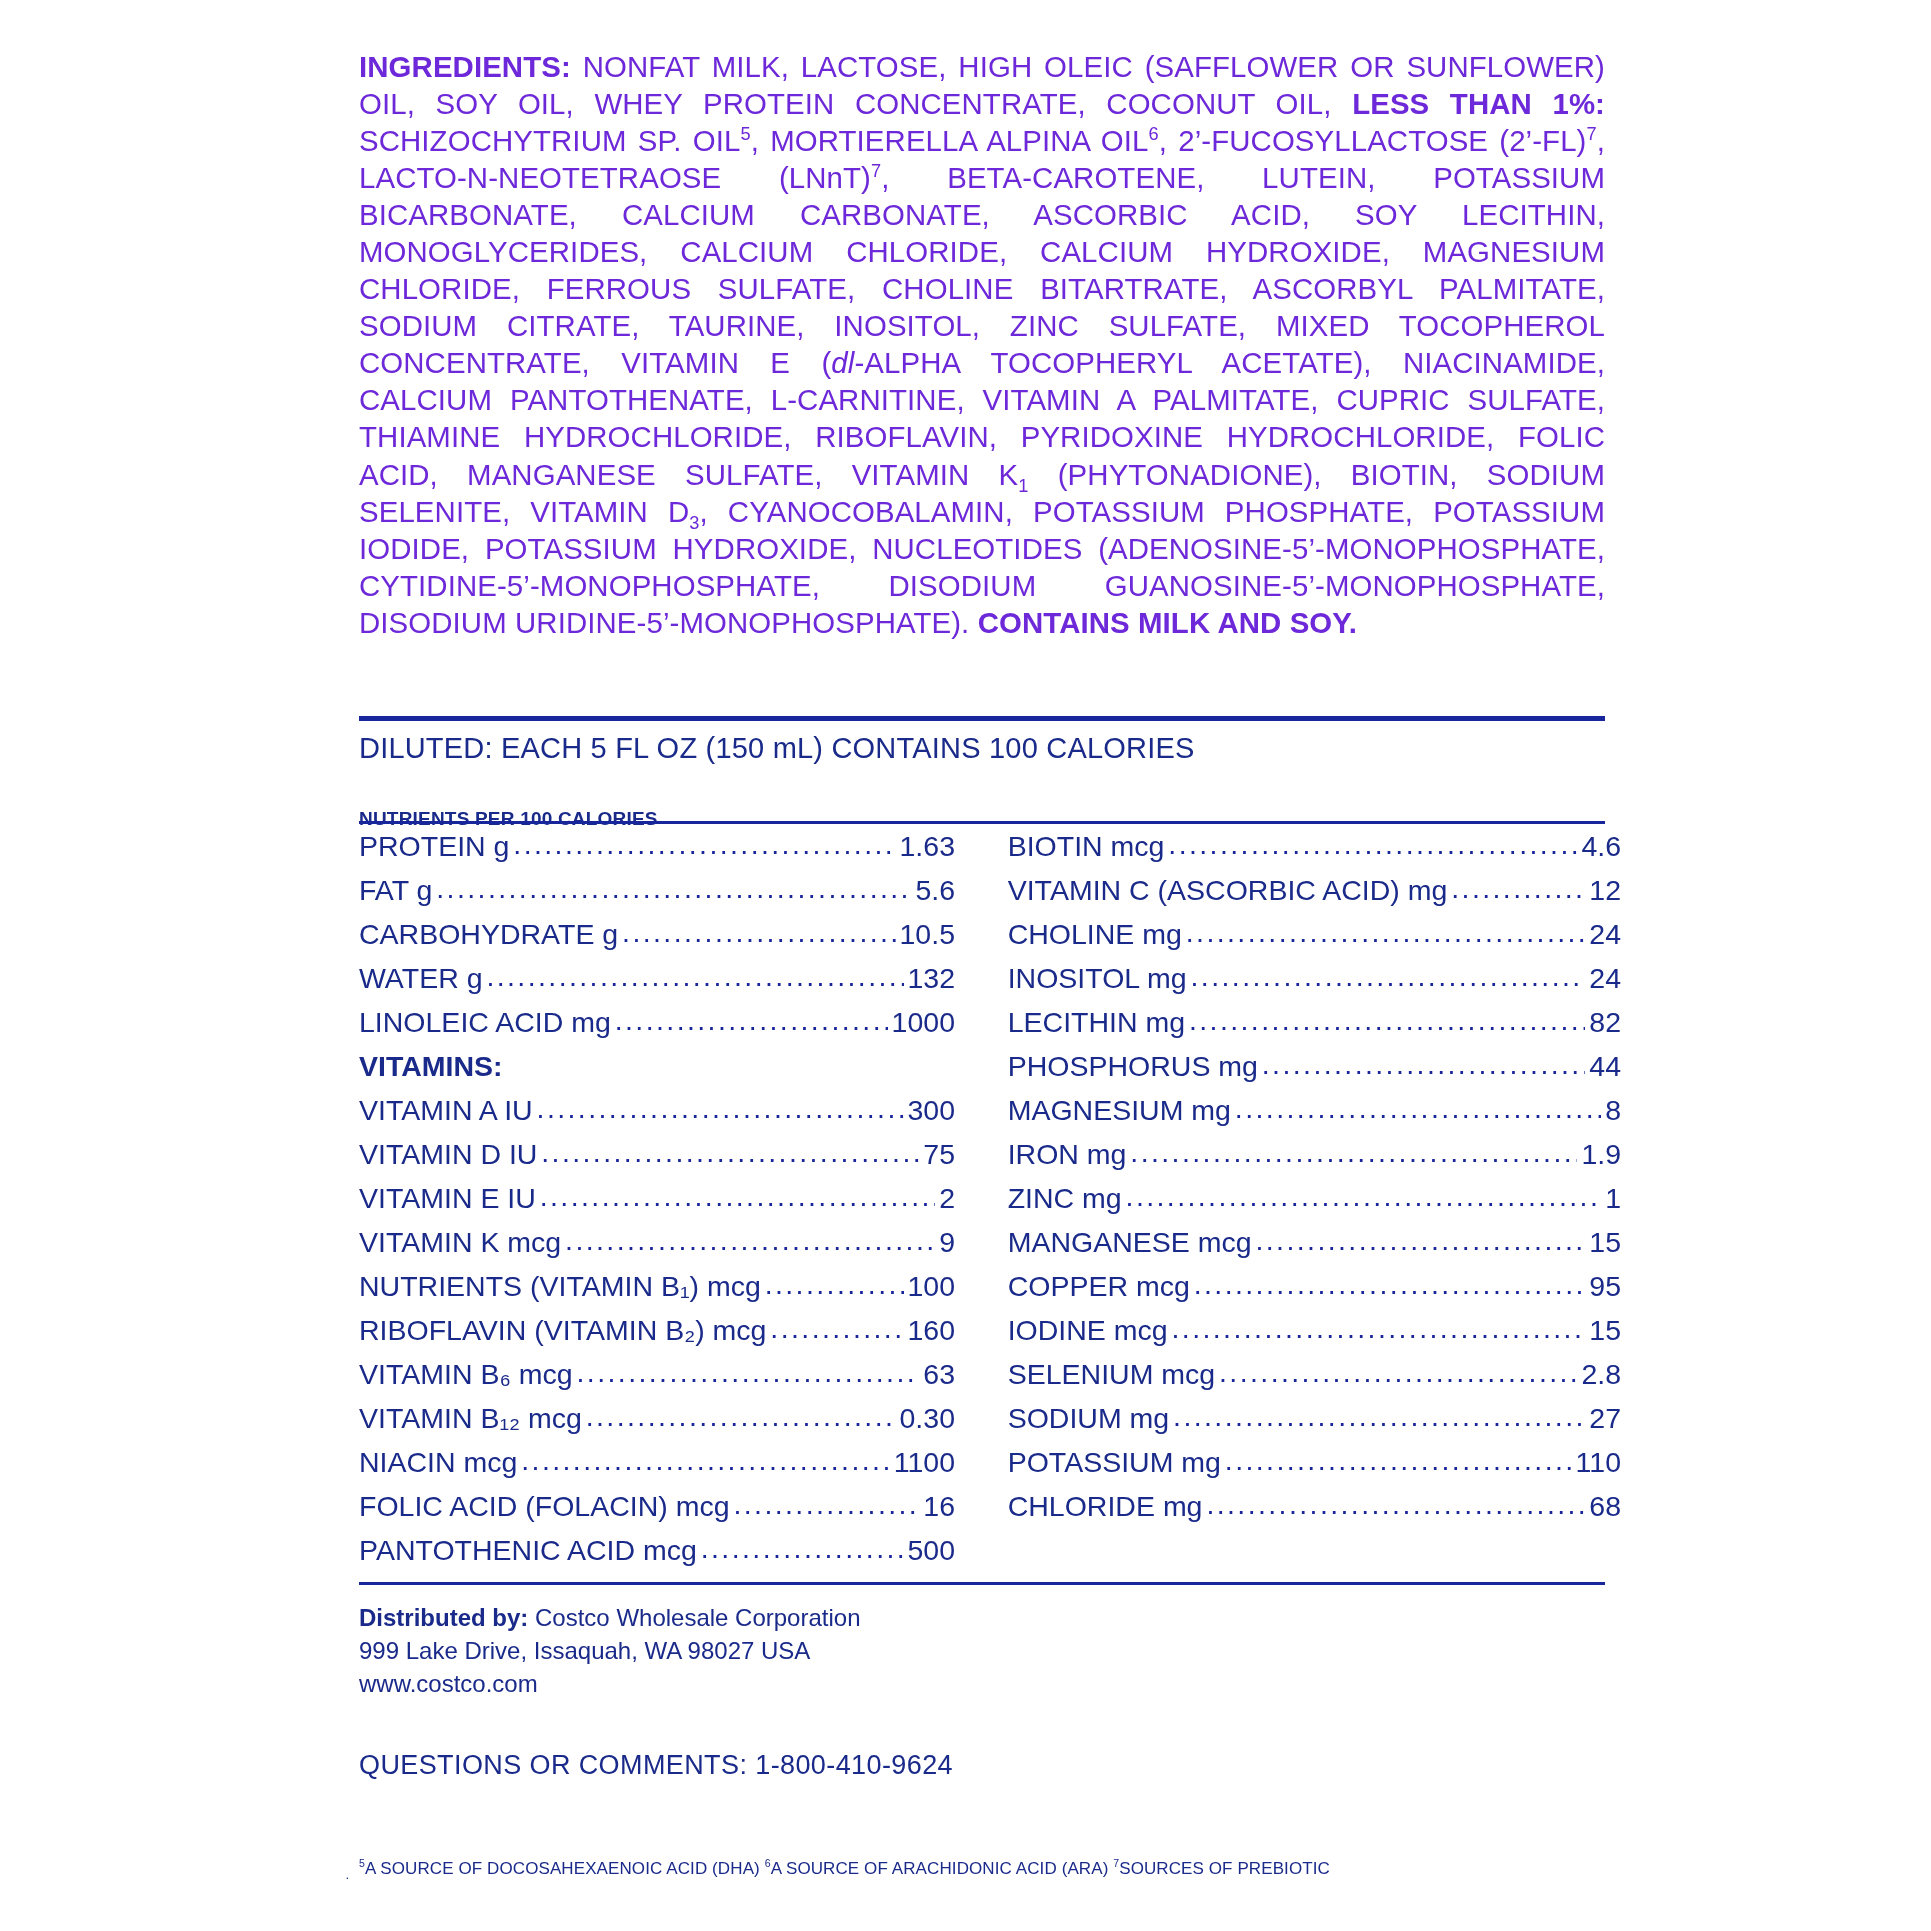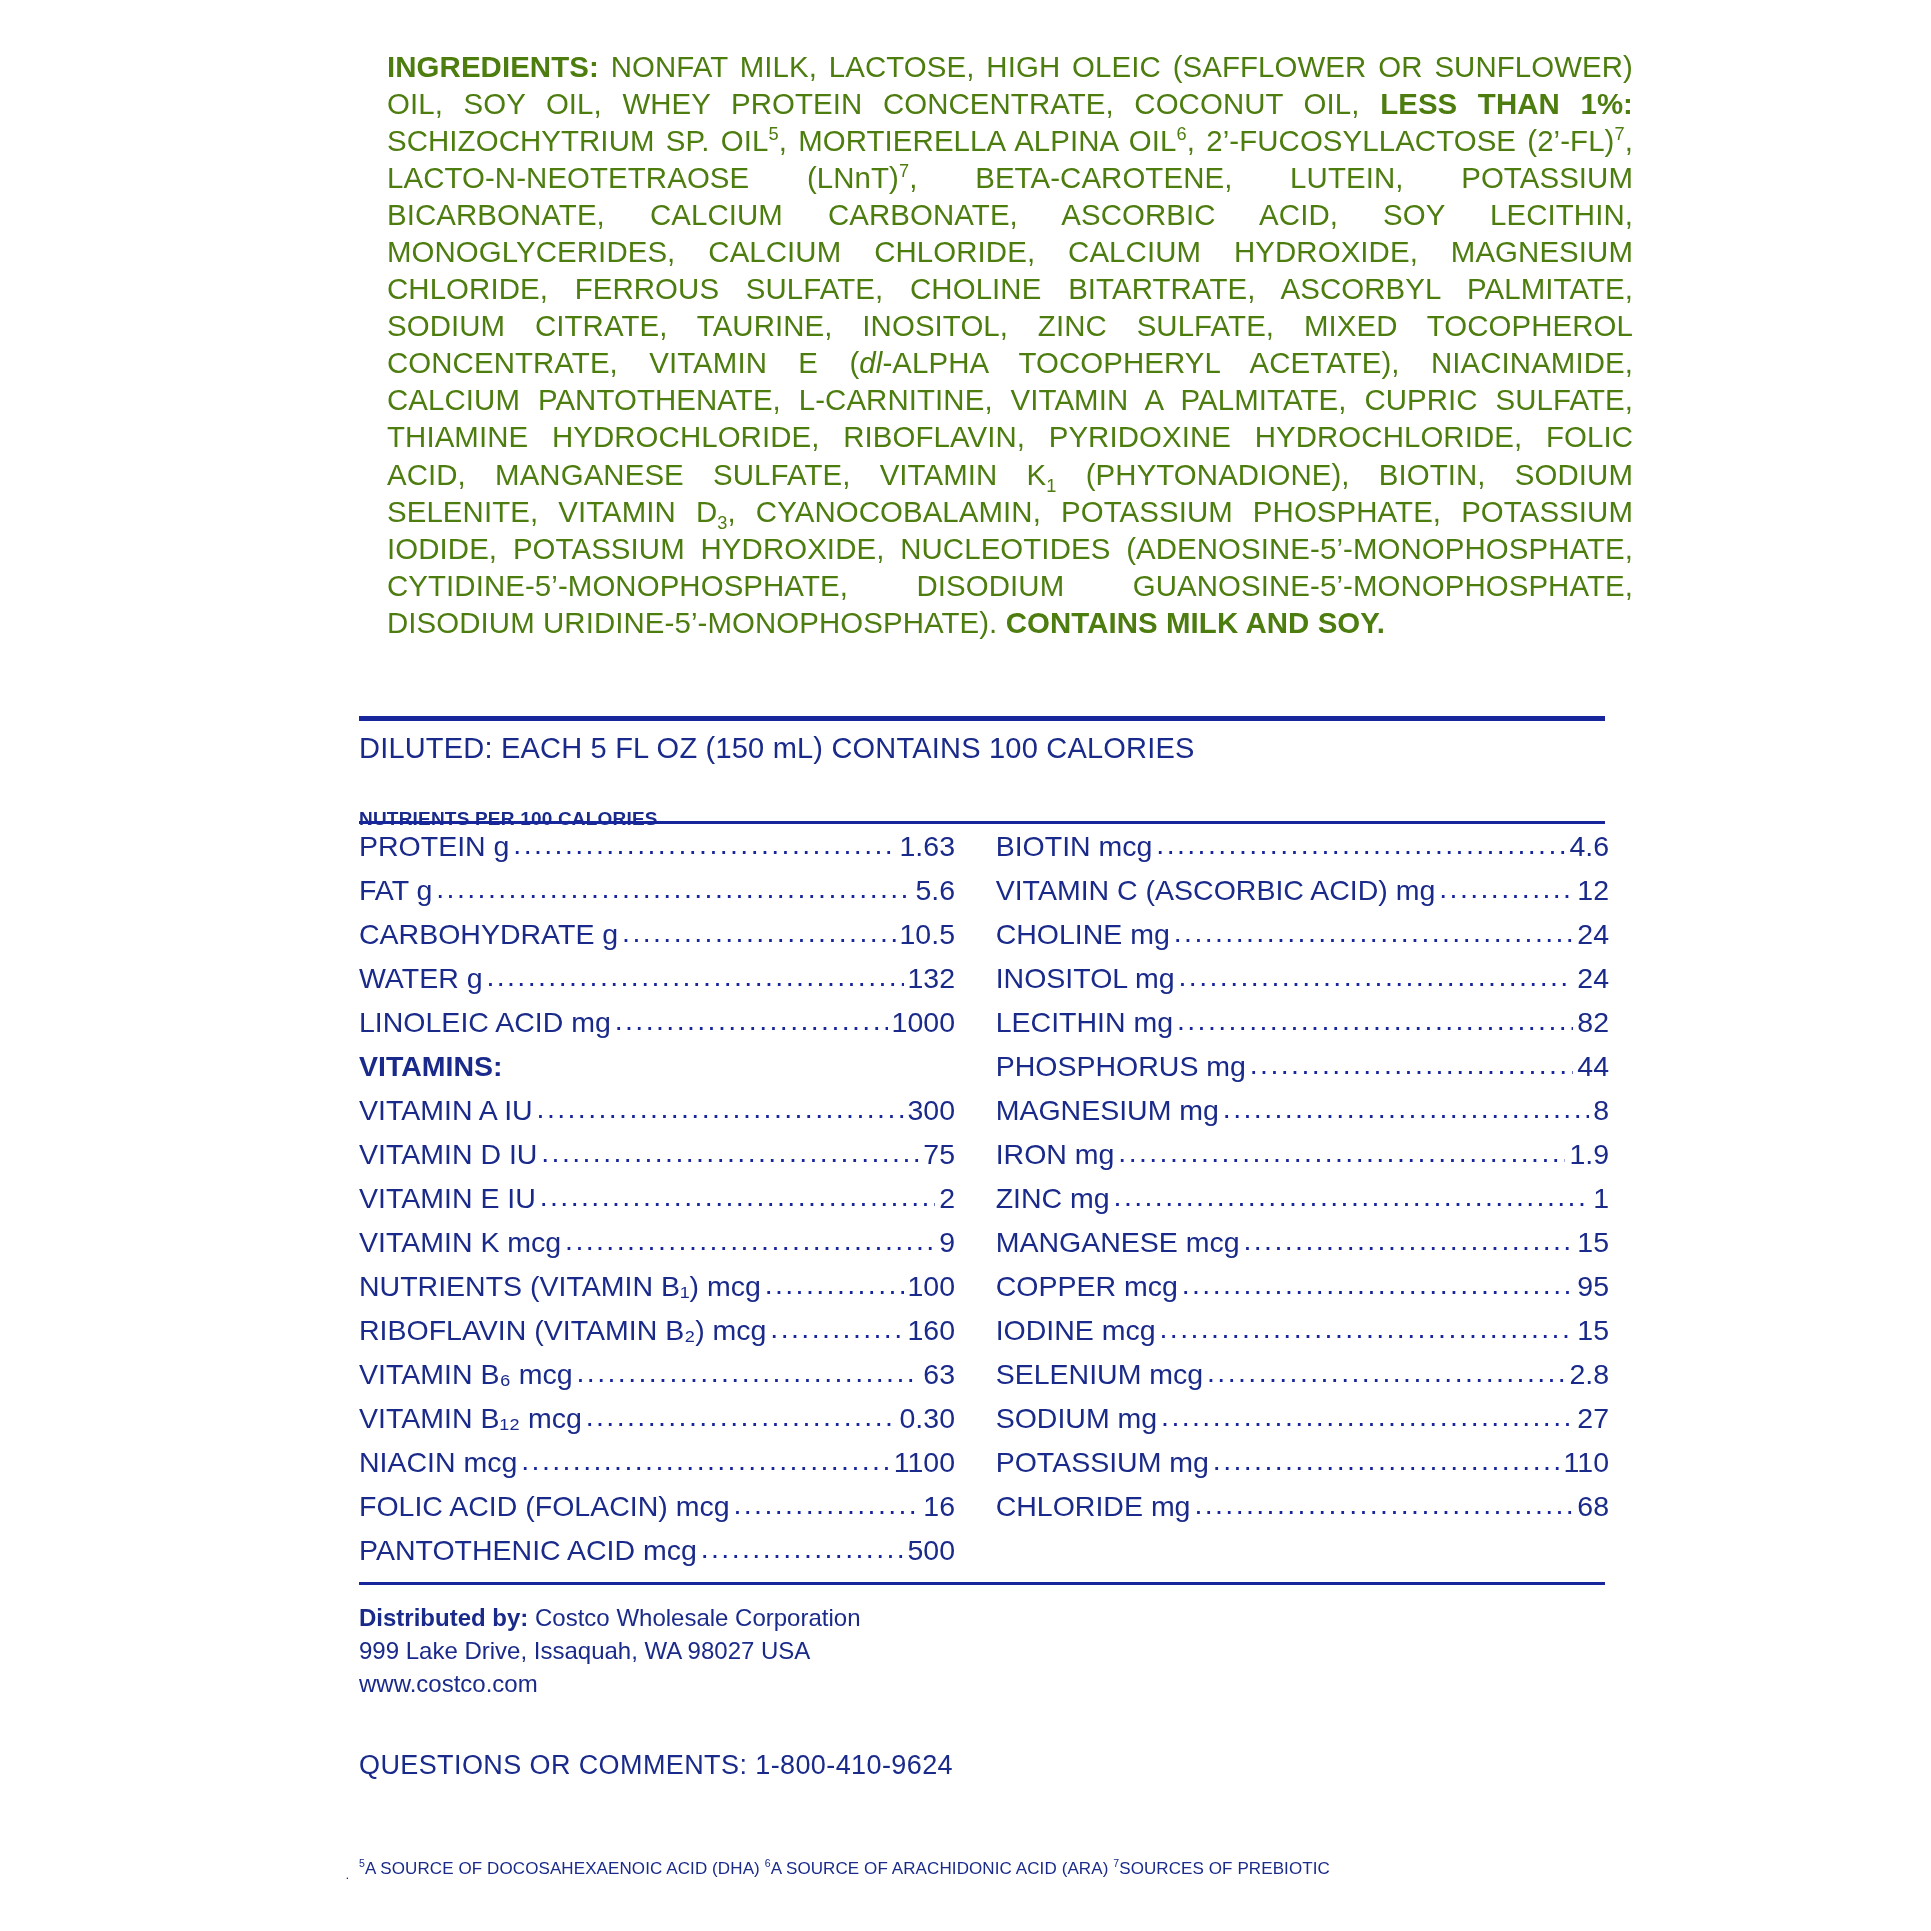--- a/index.html
+++ b/index.html
@@ -28,22 +28,21 @@
   }
 
   
   .ingredients {
     top: 48px;
     font-size: 29.4px;
     line-height: 1.26;
     text-align: justify;
     text-justify: inter-word;
     letter-spacing: 0.1px;
-    color: #4d7c0f;
-    margin-left: 28px;
+    color: #6d28d9;
   }
   .ingredients .lead { font-weight: bold; }
   .ingredients b { font-weight: bold; }
   .ingredients i { font-style: italic; }
   sup {
     font-size: 0.62em;
     vertical-align: super;
     line-height: 0;
   }
   sub {
@@ -83,21 +82,21 @@
     top: 821px;
   }
 
   
   .nut-wrap {
     position: absolute;
     left: 359px;
     top: 832px;
     width: 1246px;
     display: flex;
-    gap: 4px;
+    gap: 16px;
   }
   .nut-col {
     width: 623px;
     box-sizing: border-box;
   }
   .nut-col.left { padding-right: 27px; }
   .nut-col.right { padding-left: 9.7px; }
 
   .nut-row {
     display: flex;

